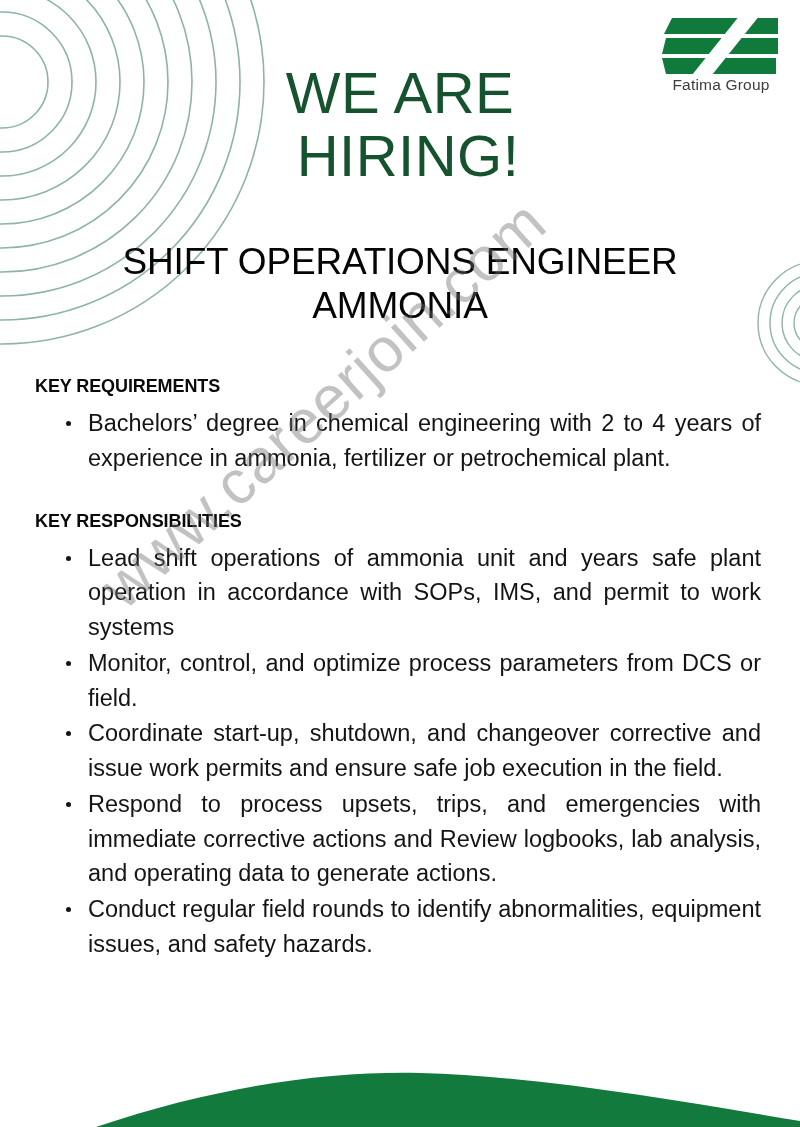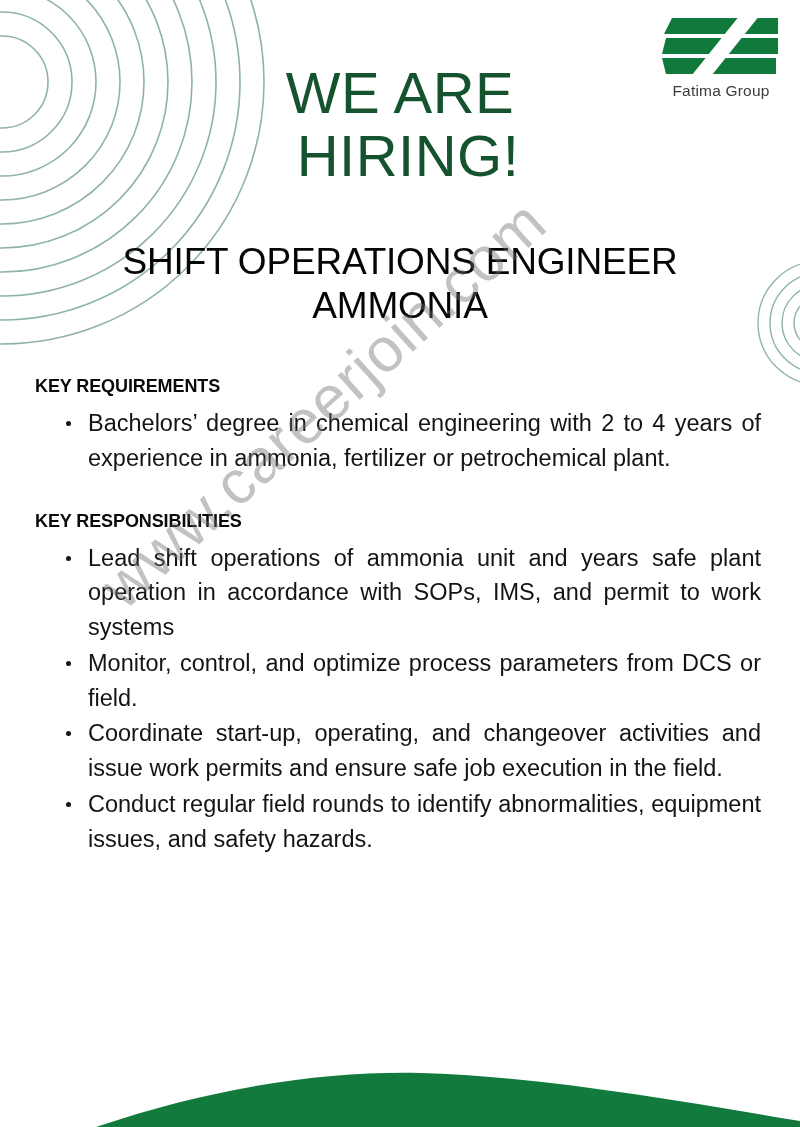--- a/index.html
+++ b/index.html
@@ -41,21 +41,21 @@
   .logo-block {
     position: absolute;
     top: 14px;
     right: 18px;
     width: 122px;
     text-align: center;
   }
   .logo-mark { display: block; }
   .logo-word {
     display: block;
-    margin-top: 6px;
+    margin-top: 0;
     font-size: 15.5px;
     color: #3d3d3d;
     letter-spacing: 0.2px;
     white-space: nowrap;
   }
 
   
   .headline {
     position: absolute;
     top: 62px;
@@ -207,21 +207,22 @@
       </ul>
     </div>
 
     <div class="sect-gap"></div>
 
     <div>
       <p class="sect-head">KEY RESPONSIBILITIES</p>
       <ul class="bullets">
         <li>Lead shift operations of ammonia unit and years safe plant operation in accordance with SOPs, IMS, and permit to work systems</li>
         <li>Monitor, control, and optimize process parameters from DCS or field.</li>
-        <li>Coordinate start-up, operating, and changeover activities and issue work permits and ensure safe job execution in the field.</li>
+        <li>Coordinate start-up, shutdown, and changeover corrective and issue work permits and ensure safe job execution in the field.</li>
+        <li>Respond to process upsets, trips, and emergencies with immediate corrective actions and Review logbooks, lab analysis, and operating data to generate actions.</li>
         <li>Conduct regular field rounds to identify abnormalities, equipment issues, and safety hazards.</li>
       </ul>
     </div>
 
   </div>
 
   <div class="watermark">www.careerjoin.com</div>
 
   <svg class="wave" viewBox="0 0 800 56" preserveAspectRatio="none">
     <path d="M96 56 C 220 14, 330 0, 420 2 C 540 5, 680 30, 800 50 L 800 56 Z" fill="#127a3d"></path>

